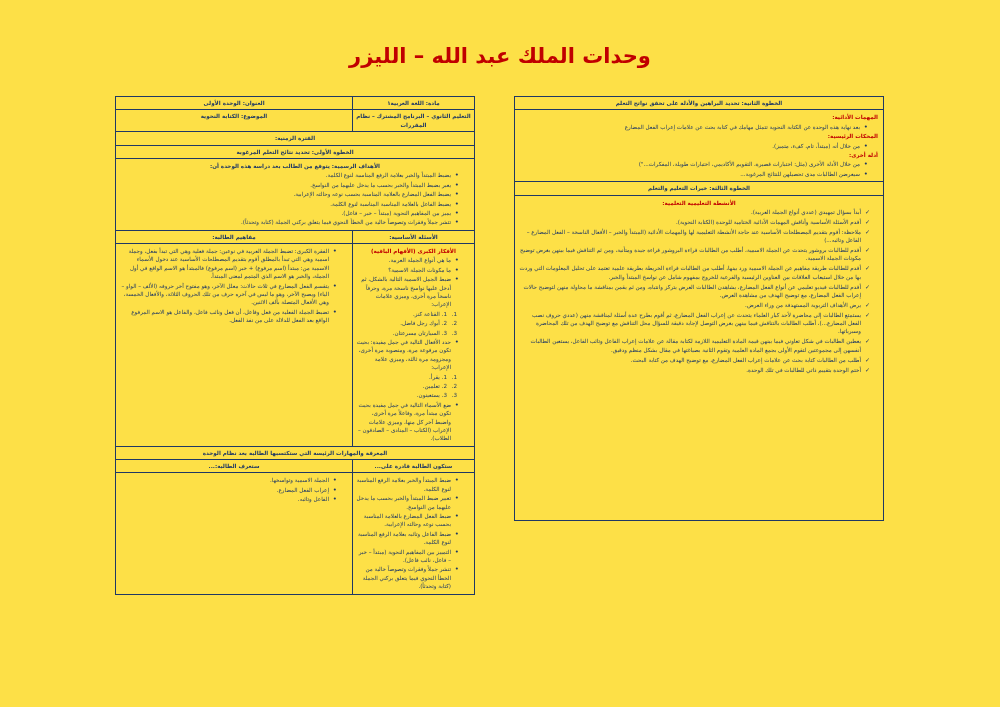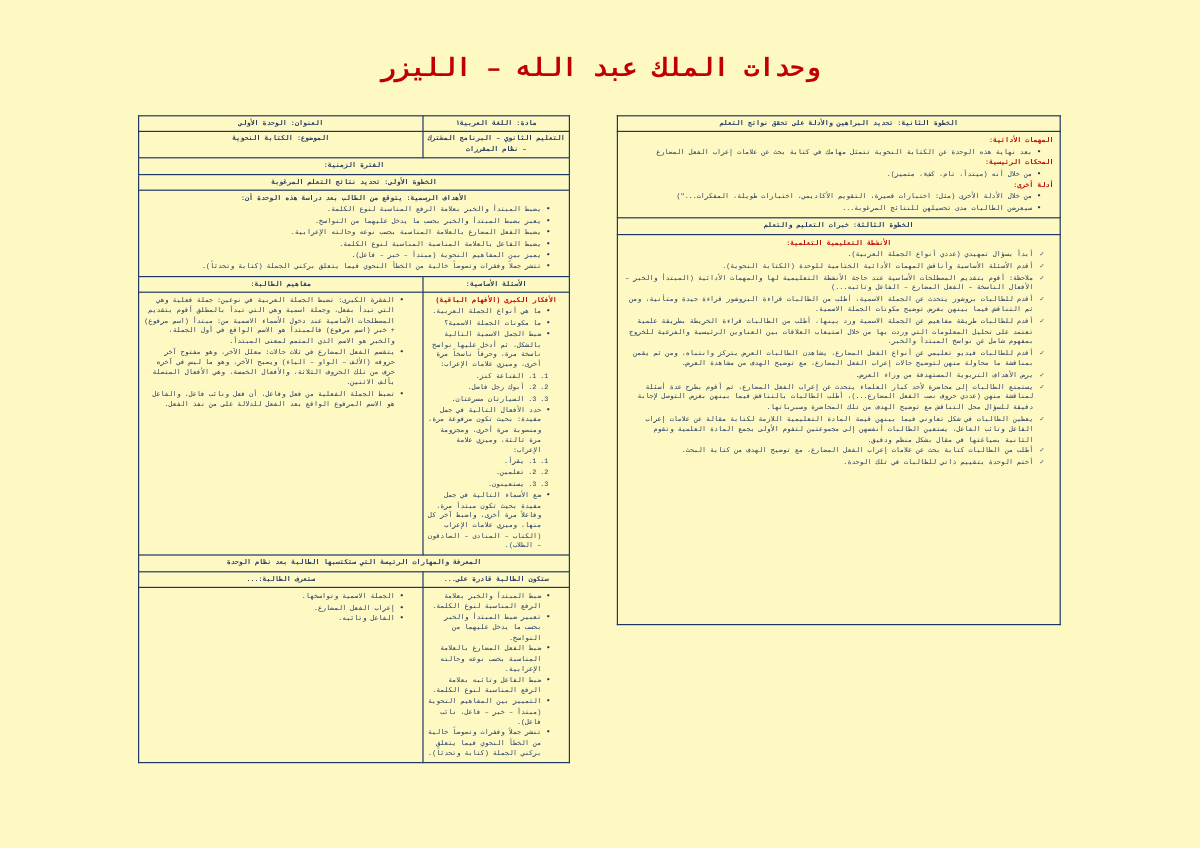--- a/index.html
+++ b/index.html
@@ -12,22 +12,21 @@
     height: 707px;
     font-family: "DejaVu Sans", "Liberation Sans", sans-serif;
     color: #000;
     position: relative;
     overflow: hidden;
   }
   .page {
     position: relative;
     width: 1000px;
     height: 707px;
-    background: #fef9c3;
-    font-family: Liberation Mono, monospace;
+    background: #fde047;
   }
   .doc-title {
     position: absolute;
     top: 44px;
     left: 0;
     width: 1000px;
     text-align: center;
     font-size: 21px;
     font-weight: bold;
     color: #c00000;

